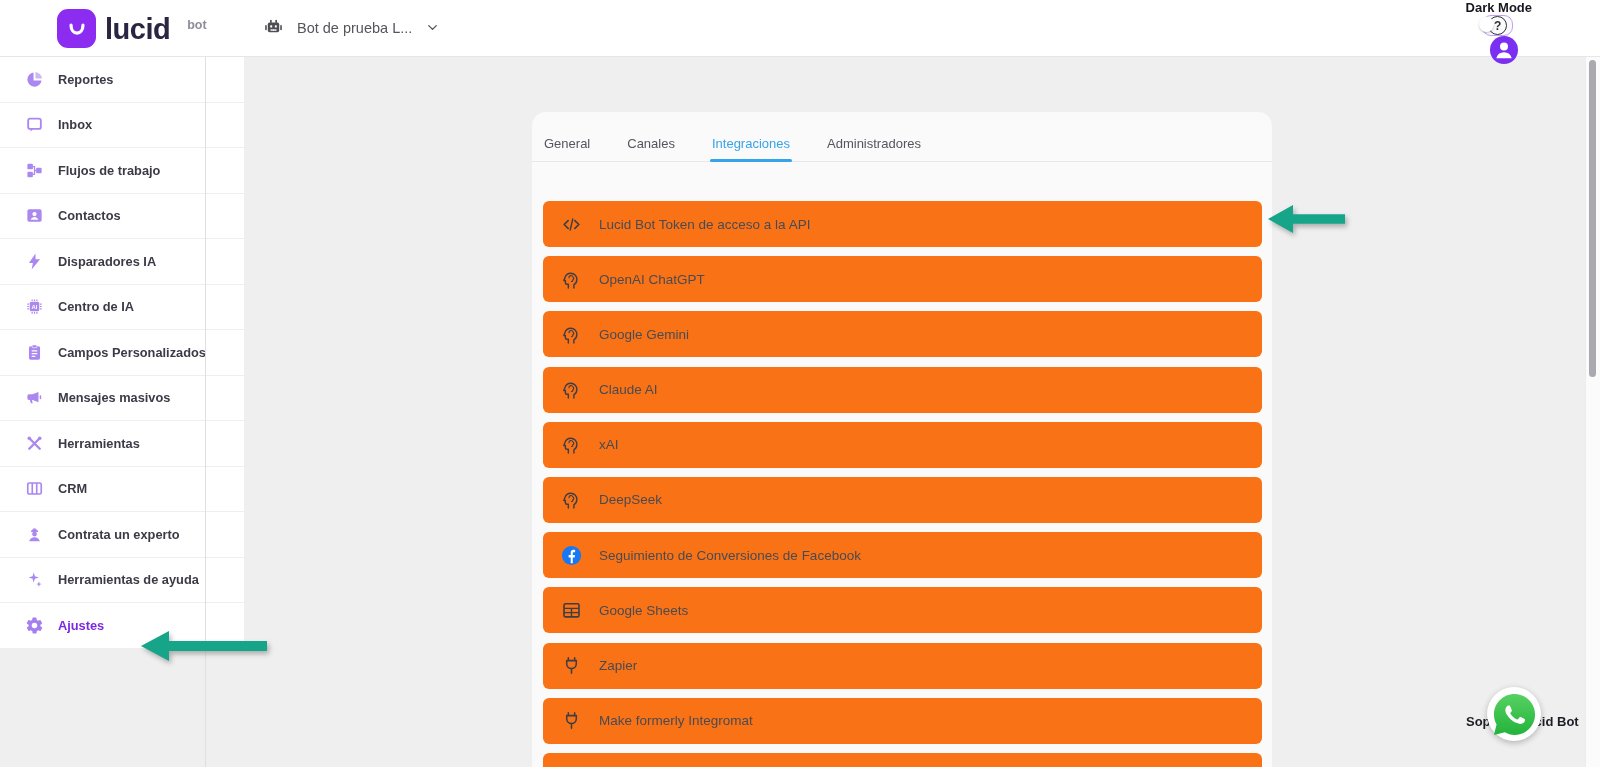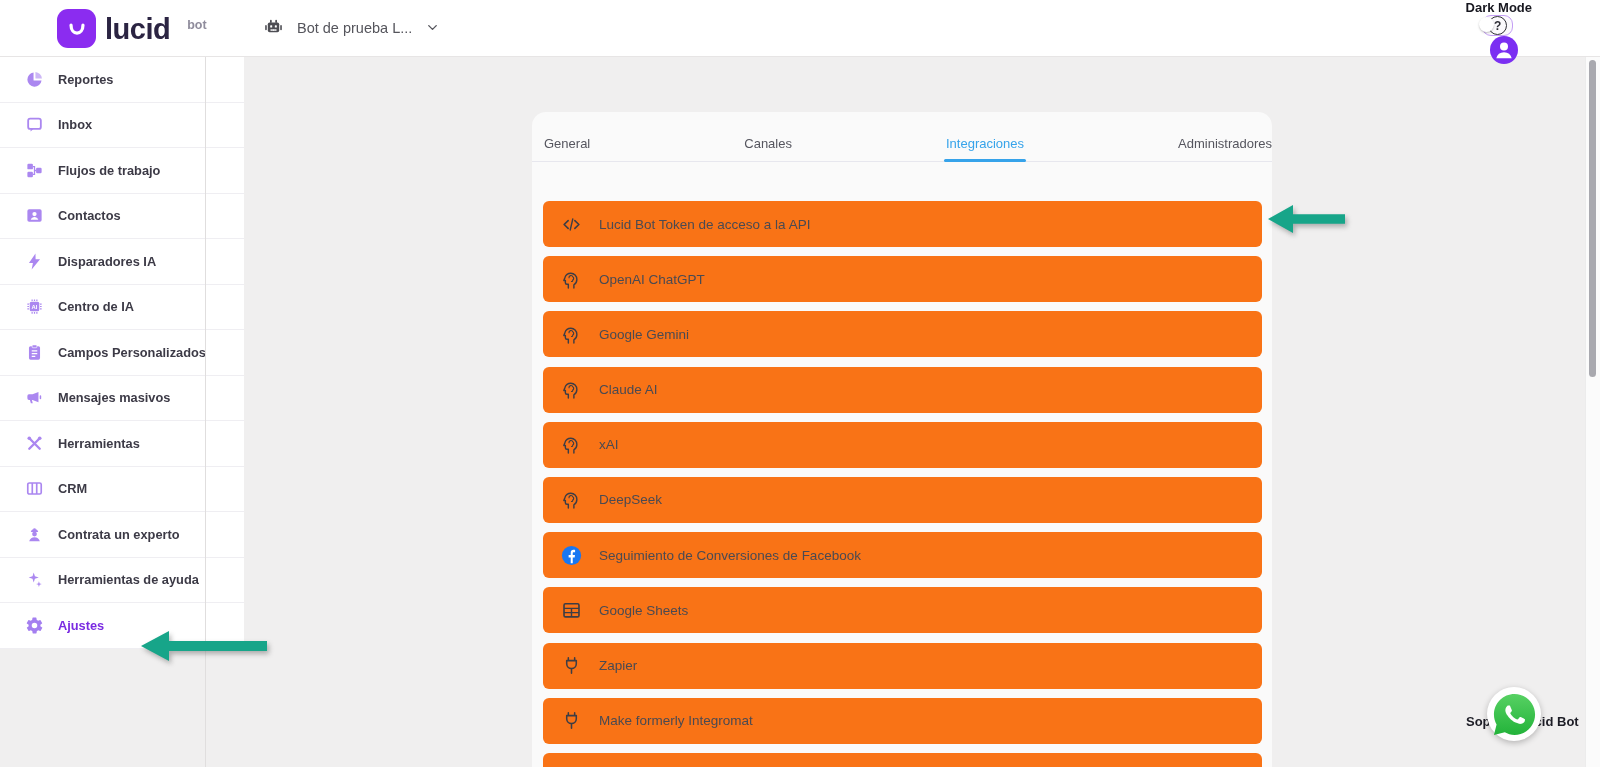--- a/index.html
+++ b/index.html
@@ -32,21 +32,21 @@
   .sidebar-edge { position:absolute; left:205px; top:57px; width:1px; height:710px; background:#e0dede; z-index:2; }
   .sb-item { height:45.5px; display:flex; align-items:center; padding-left:25px; gap:14px; border-bottom:1px solid #efeef2; cursor:pointer; background:#fff; }
   .sb-icon { width:19px; height:19px; color:#ab87f0; flex:0 0 19px; }
   .sb-icon svg { width:19px; height:19px; }
   .sb-label { font-size:12.8px; font-weight:700; color:#3c3a46; white-space:nowrap; }
   .sb-item.active .sb-label { color:#7a2be2; }
   .sb-item.active .sb-icon { color:#a47ff0; }
 
   
   .card { position:absolute; left:532px; top:112px; width:740px; height:655px; background:#fafafa; border-radius:14px 14px 0 0; z-index:1; }
-  .tabs { display:flex; gap:37px; padding:24px 0 0 12px; border-bottom:1px solid #e7e7ee;justify-content:space-between; }
+  .tabs { display:flex; gap:37px; padding:24px 0 0 12px; border-bottom:1px solid #e7e7ee; }
   .tab { font-size:13px; color:#55555e; padding-bottom:10px; position:relative; cursor:pointer; }
   .tab.active { color:#36a3ea; font-weight:500; }
   .tab.active::after { content:""; position:absolute; left:-2px; right:-2px; bottom:-1px; height:3px; border-radius:2px; background:#36a3ea; }
   .rows { padding:39px 10px 0 11px; }
   .row { height:46px; background:#f97316; border-radius:6px; margin-bottom:9.2px; display:flex; align-items:center; padding-left:17px; gap:16px; cursor:pointer; }
   .row.partial { height:46px; }
   .it-icon { width:23px; height:23px; color:#3d3d45; flex:0 0 23px; }
   .it-icon svg { width:23px; height:23px; }
   .it-label { font-size:13.5px; color:#4a4a52; }
 

